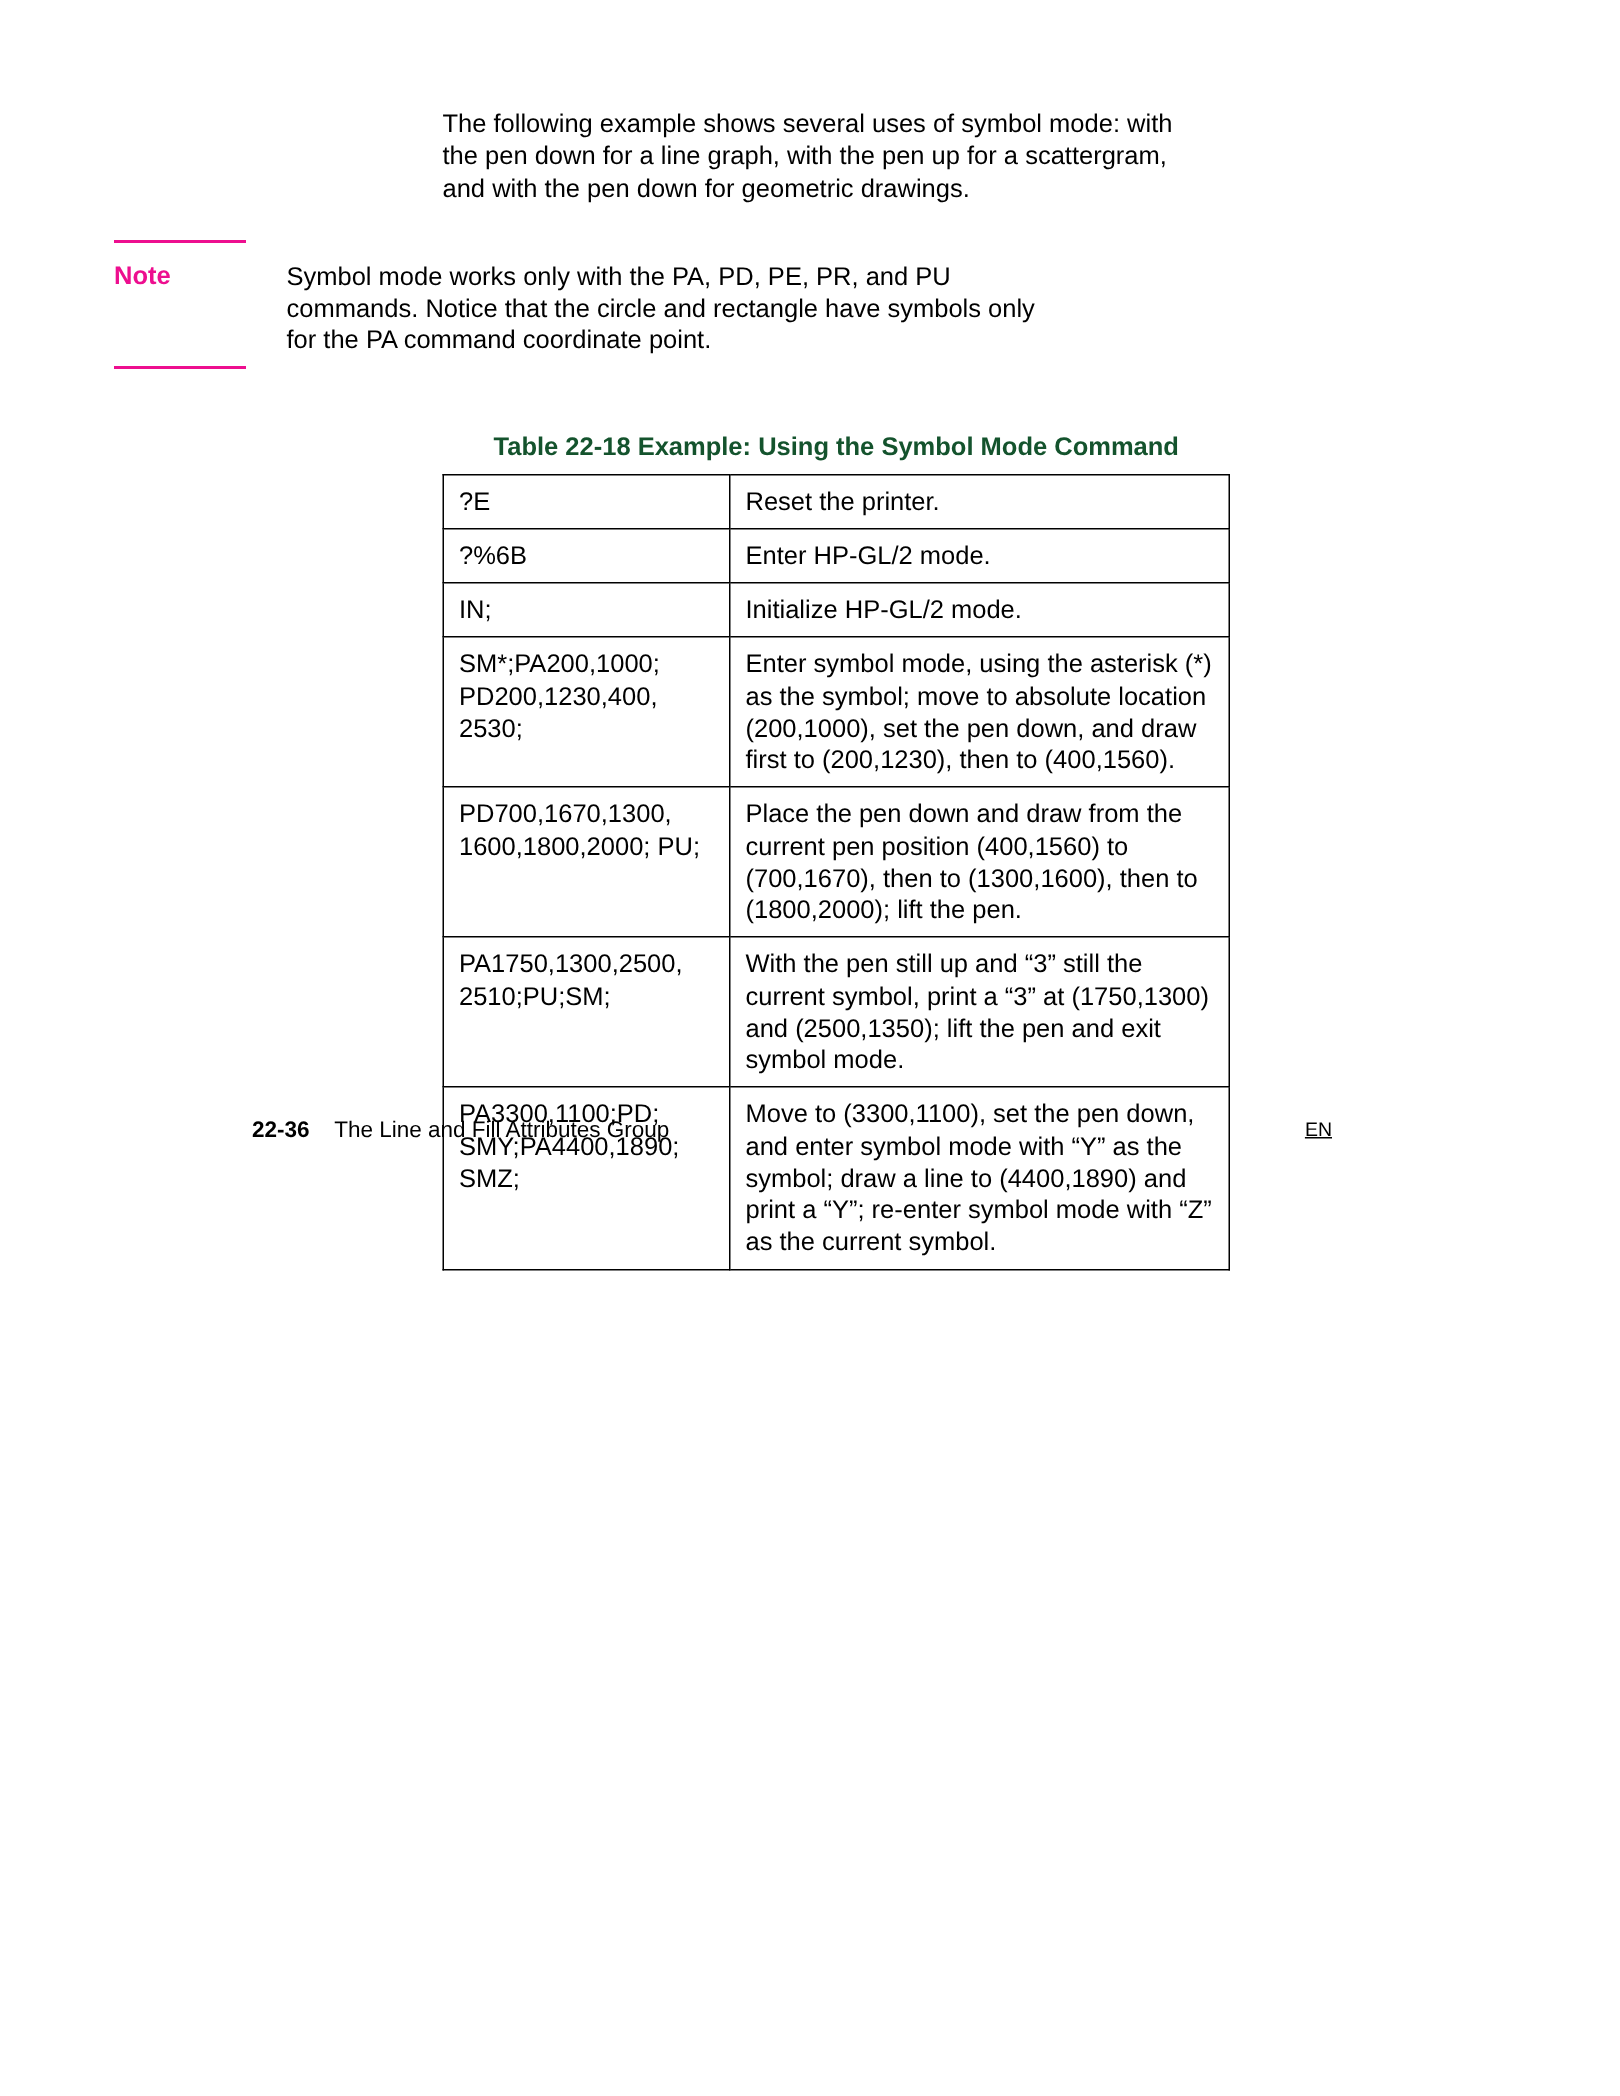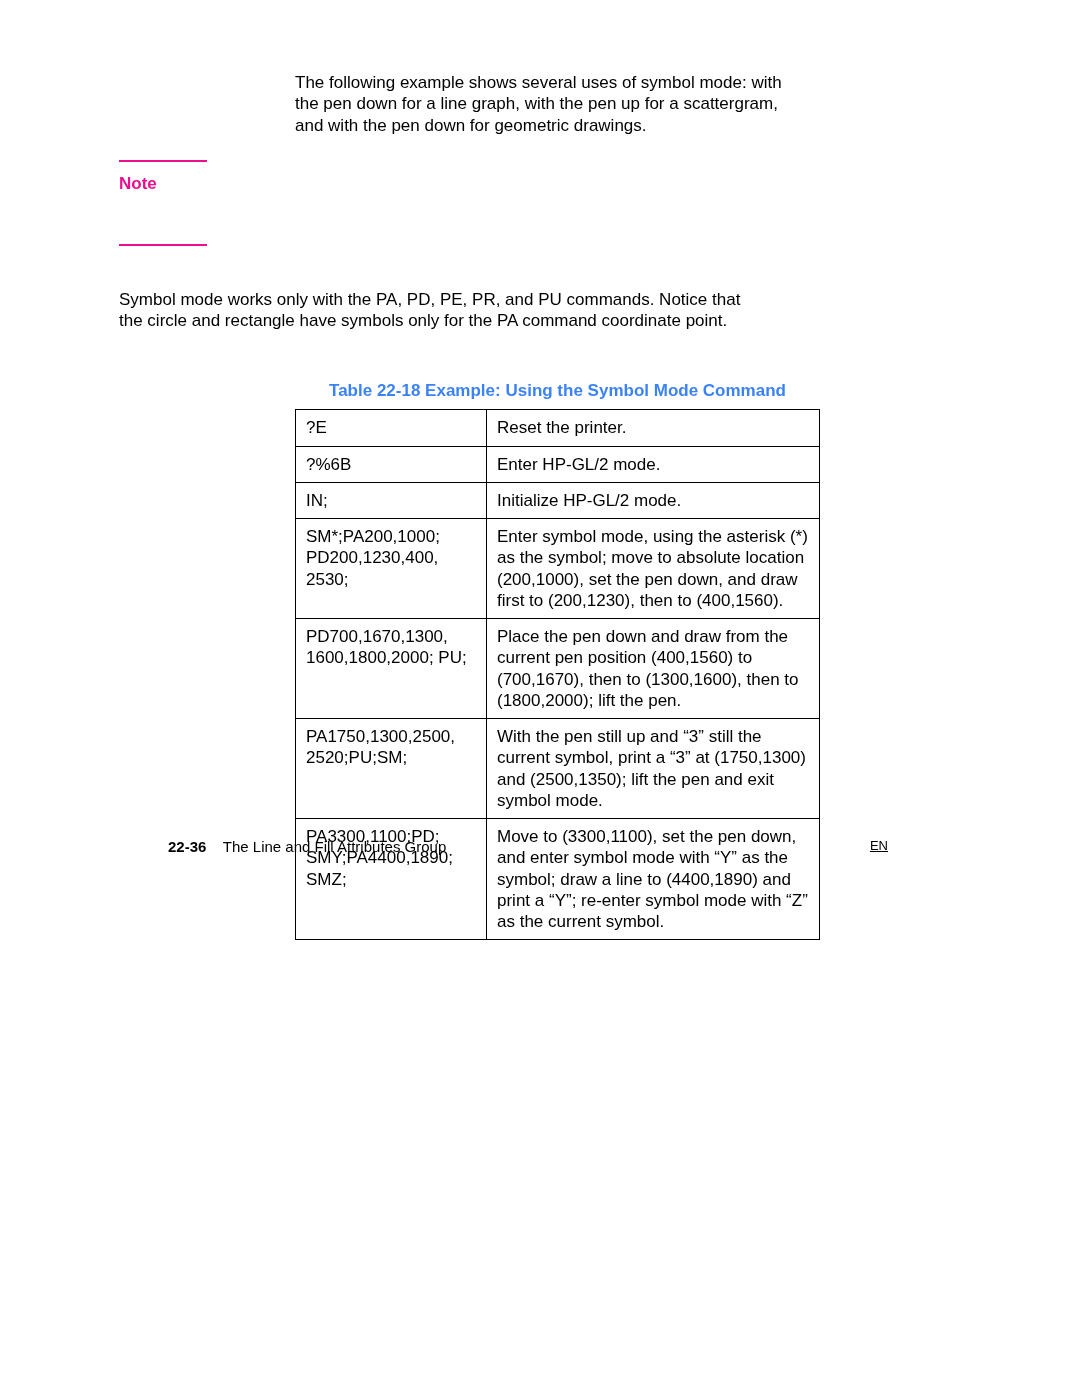--- a/index.html
+++ b/index.html
@@ -21,26 +21,25 @@
     padding-top: 72px;
     box-sizing: border-box;
   }
   .intro {
     margin-left: 295px;
     width: 510px;
     line-height: 1.25;
     margin-bottom: 38px;
   }
   .note-block {
-    margin-left: 119px;
+    margin-left: 76px;
     width: 625px;
     display: flex;
     align-items: flex-start;
     margin-bottom: 50px;
-    flex-direction: column;
   }
   .note-label-col {
     width: 115px;
     flex: 0 0 115px;
     position: relative;
   }
   .note-rule {
     position: absolute;
     left: 0;
     width: 88px;
@@ -50,21 +49,21 @@
   .note-rule.bot { top: 70px; }
   .note-label {
     color: #ed0e8f;
     font-weight: bold;
   }
   .note-text {
     flex: 1;
     line-height: 1.25;
   }
   .table-title {
-    color: #3b82f6;
+    color: #14532d;
     font-weight: bold;
     text-align: center;
     margin-left: 295px;
     width: 525px;
     margin-bottom: 8px;
     font-size: 17px;
   }
   table.cmd {
     margin-left: 295px;
     width: 525px;
@@ -125,21 +124,21 @@
       </tr>
       <tr>
         <td class="c1">SM*;PA200,1000; PD200,1230,400, 2530;</td>
         <td>Enter symbol mode, using the asterisk (*) as the symbol; move to absolute location (200,1000), set the pen down, and draw first to (200,1230), then to (400,1560).</td>
       </tr>
       <tr>
         <td class="c1">PD700,1670,1300, 1600,1800,2000; PU;</td>
         <td>Place the pen down and draw from the current pen position (400,1560) to (700,1670), then to (1300,1600), then to (1800,2000); lift the pen.</td>
       </tr>
       <tr>
-        <td class="c1">PA1750,1300,2500, 2520;PU;SM;</td>
+        <td class="c1">PA1750,1300,2500, 2510;PU;SM;</td>
         <td>With the pen still up and “3” still the current symbol, print a “3” at (1750,1300) and (2500,1350); lift the pen and exit symbol mode.</td>
       </tr>
       <tr>
         <td class="c1">PA3300,1100;PD; SMY;PA4400,1890; SMZ;</td>
         <td>Move to (3300,1100), set the pen down, and enter symbol mode with “Y” as the symbol; draw a line to (4400,1890) and print a “Y”; re-enter symbol mode with “Z” as the current symbol.</td>
       </tr>
     </tbody>
   </table>
 
   <div class="footer">

